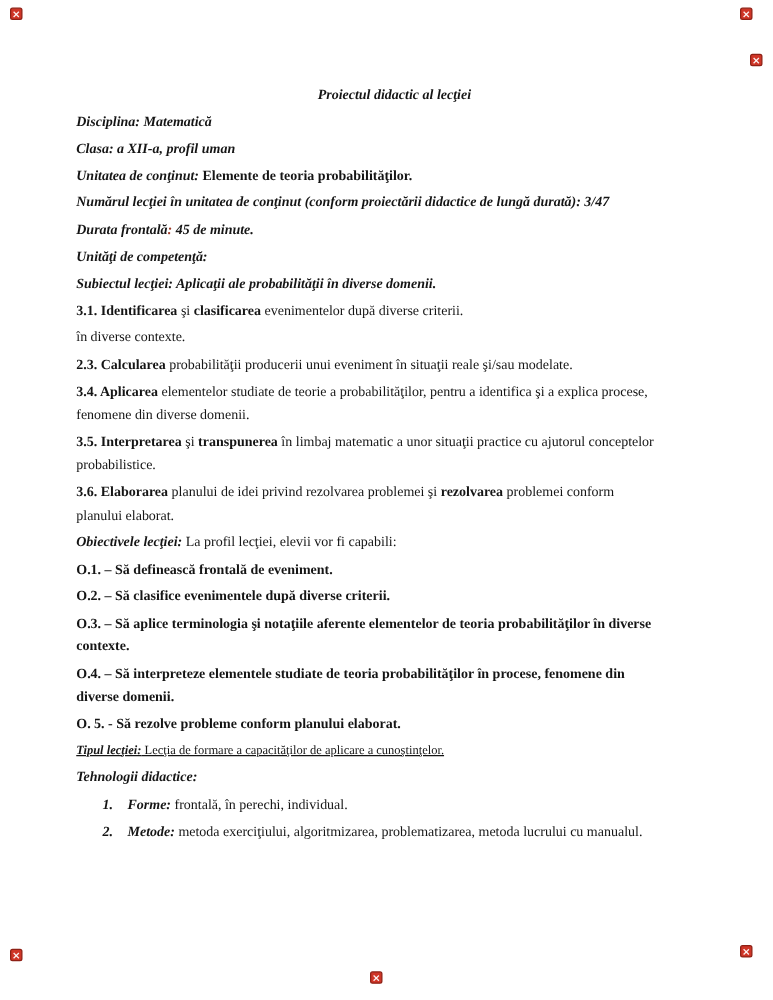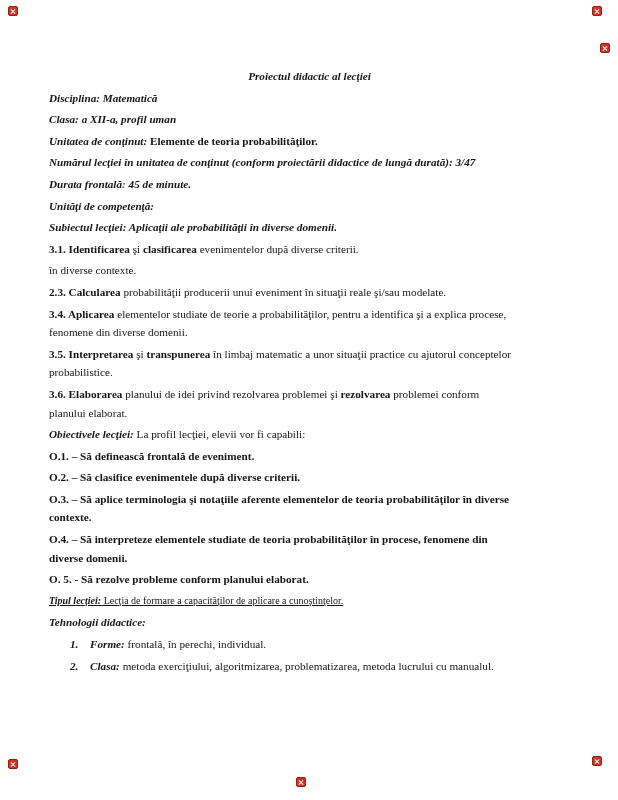--- a/index.html
+++ b/index.html
@@ -12,21 +12,21 @@
     overflow: hidden;
     font-family: "Liberation Serif", "DejaVu Serif", serif;
     color: #151515;
   }
   .doc {
     position: absolute;
     left: 49px;
     top: 67px;
     width: 521px;
   }
-  p.para { margin: 0 0 3px 0; padding: 0; }
+  p.para { margin: 0 0 3px 12px; padding: 0; }
   p.para.list { padding-left: 21px; }
   .line {
     display: block;
     white-space: nowrap;
     line-height: 18.6px;
     font-size: 11.2px;
     transform-origin: 0 50%;
   }
   .para.center .line { text-align: center; }
   .para.small .line { font-size: 10px; text-decoration: underline; }
@@ -126,21 +126,21 @@
       <p class="para small">
         <span class="line"><span class="b i ">Tipul lecţiei:</span><span class=""> Lecţia de formare a capacităţilor de aplicare a cunoştinţelor.</span></span>
       </p>
       <p class="para">
         <span class="line"><span class="b i ">Tehnologii didactice:</span></span>
       </p>
       <p class="para list">
         <span class="line"><span class="b i num">1.</span><span class="b i ">Forme:</span><span class=""> frontală, în perechi, individual.</span></span>
       </p>
       <p class="para list">
-        <span class="line"><span class="b i num">2.</span><span class="b i ">Clasa:</span><span class=""> metoda exerciţiului, algoritmizarea, problematizarea, metoda lucrului cu manualul.</span></span>
+        <span class="line"><span class="b i num">2.</span><span class="b i ">Metode:</span><span class=""> metoda exerciţiului, algoritmizarea, problematizarea, metoda lucrului cu manualul.</span></span>
       </p>
     </div>
   <div id="decorations">
       <span class="marker" style="left: 8px; top: 6px; background: rgb(207, 53, 39);"></span>
       <span class="marker" style="left: 592px; top: 6px; background: rgb(207, 53, 39);"></span>
       <span class="marker" style="left: 600px; top: 43px; background: rgb(207, 53, 39);"></span>
       <span class="marker" style="left: 8px; top: 759px; background: rgb(207, 53, 39);"></span>
       <span class="marker" style="left: 592px; top: 756px; background: rgb(207, 53, 39);"></span>
       <span class="marker" style="left: 296px; top: 777px; background: rgb(207, 53, 39);"></span>
     </div>

